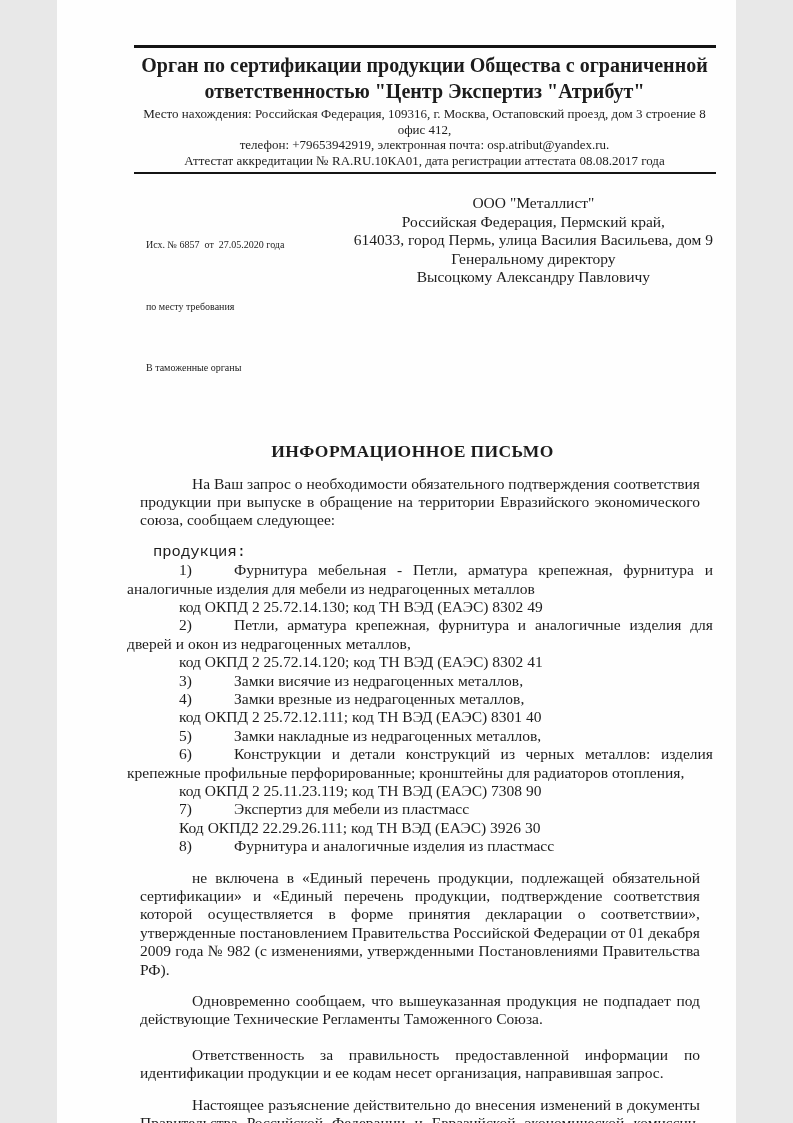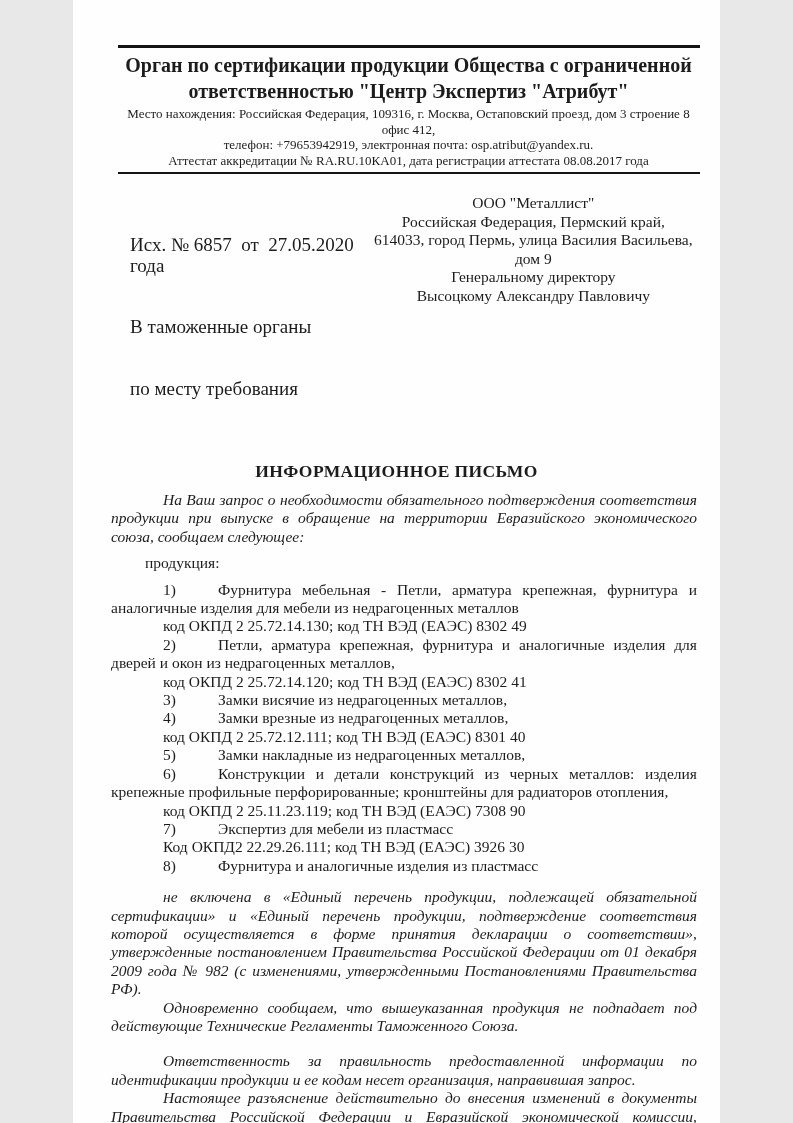--- a/index.html
+++ b/index.html
@@ -9,44 +9,45 @@
   }
   html,body{margin:0;padding:0;background:#e8e8e8;}
   .page{
     position:relative;
     width:647px;height:1123px;
     margin:0 auto;
     background:#fefefe;
     color:var(--ink);
     font-family:"Liberation Serif","DejaVu Serif",serif;
     overflow:hidden;
+    padding-left:32px;
   }
   
   .rule{border:none;border-top:3px solid #141414;margin:0 20px 0 45px;}
   .rule.thin{border-top-width:2.5px;}
   .rule.top{margin-top:45px;}
   .lh-title{
     margin:4px 24px 2px 48px;
     text-align:center;font-weight:bold;font-size:20px;line-height:26px;
   }
   .lh-addr{
     margin:0 24px 0 48px;
     text-align:center;font-size:13px;line-height:15.5px;
   }
   .lh-pad{height:4px;}
   
   .refrow{display:flex;justify-content:space-between;margin:20px 23px 0 57px;}
-  .refblock{font-size:19px;line-height:20.5px;white-space:pre-wrap;}
+  .refblock{font-size:10px;line-height:20.5px;white-space:pre-wrap;}
   .recipient{font-size:15.5px;line-height:18.5px;text-align:center;}
   
   .doc-title{margin-top:21px;text-align:center;font-weight:bold;font-size:17.5px;letter-spacing:.4px;}
   
   .body{margin:9px 23px 0 38px;font-size:15.5px;line-height:18.4px;}
-  .para{margin:0;text-align:justify;text-indent:52px;font-style:italic;}
-  .plabel{margin:8px;text-indent:26px;}
+  .para{margin:13px;text-align:justify;text-indent:52px;}
+  .plabel{margin:0;text-indent:26px;font-family:Liberation Mono, monospace;}
   .item{margin:0;text-align:justify;text-indent:52px;}
   .item .num{display:inline-block;width:55px;text-indent:0;}
   .code{margin:0;text-indent:52px;}
   .gap13{margin-top:13px;}
   .gap17{margin-top:17px;}
   
   .sigzone{position:relative;height:170px;margin-top:21px;}
   .stampbox{position:absolute;left:278px;top:0px;width:225px;height:170px;}
   .stamp-text{fill:var(--stamp);}
   .stamp-ring{stroke:var(--stamp);fill:none;}
@@ -61,22 +62,22 @@
   <div class="lh-title">Орган по сертификации продукции Общества с ограниченной ответственностью "Центр Экспертиз "Атрибут"</div>
   <div class="lh-addr">Место нахождения: Российская Федерация, 109316, г. Москва, Остаповский проезд, дом 3 строение 8 офис 412,</div>
   <div class="lh-addr">телефон: +79653942919, электронная почта: osp.atribut@yandex.ru.</div>
   <div class="lh-addr">Аттестат аккредитации № RA.RU.10КА01, дата регистрации аттестата 08.08.2017 года</div>
   <div class="lh-pad"></div>
   <hr class="rule thin">
 
   <div class="refrow">
     <div class="refblock">
       <div>Исх. № 6857  от  27.05.2020 года</div>
+      <div>по месту требования</div>
       <div>В таможенные органы</div>
-      <div>по месту требования</div>
     </div>
     <div class="recipient">
       <div>ООО "Металлист"</div>
       <div>Российская Федерация, Пермский край,</div>
       <div>614033, город Пермь, улица Василия Васильева, дом 9</div>
       <div>Генеральному директору</div>
       <div>Высоцкому Александру Павловичу</div>
     </div>
   </div>
 

